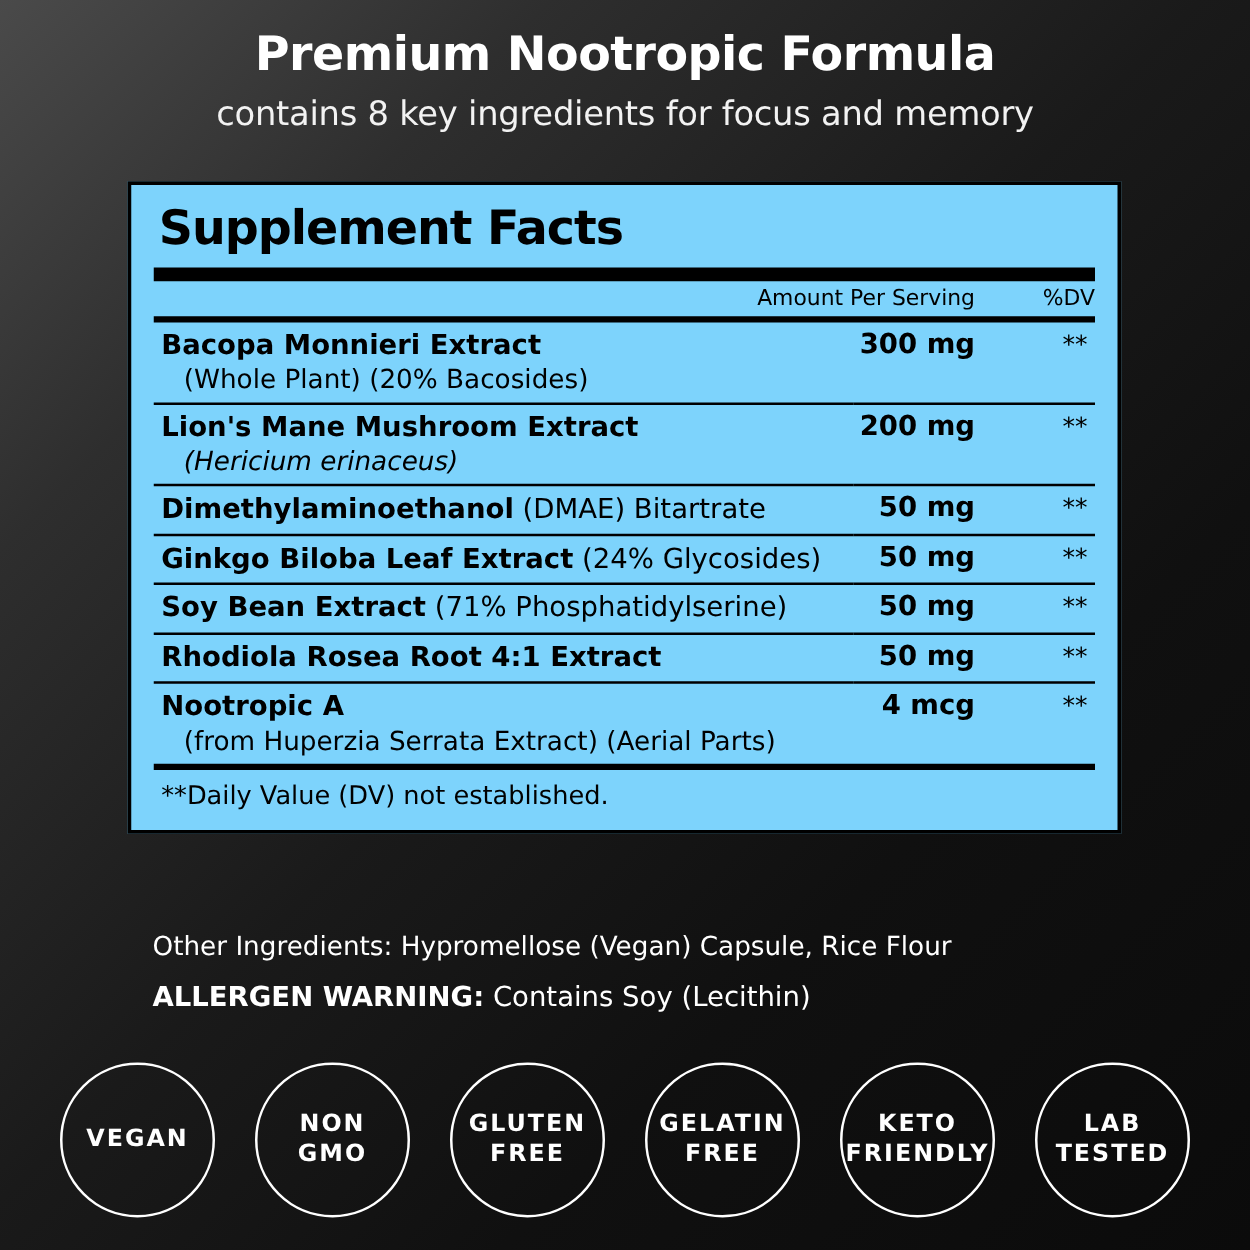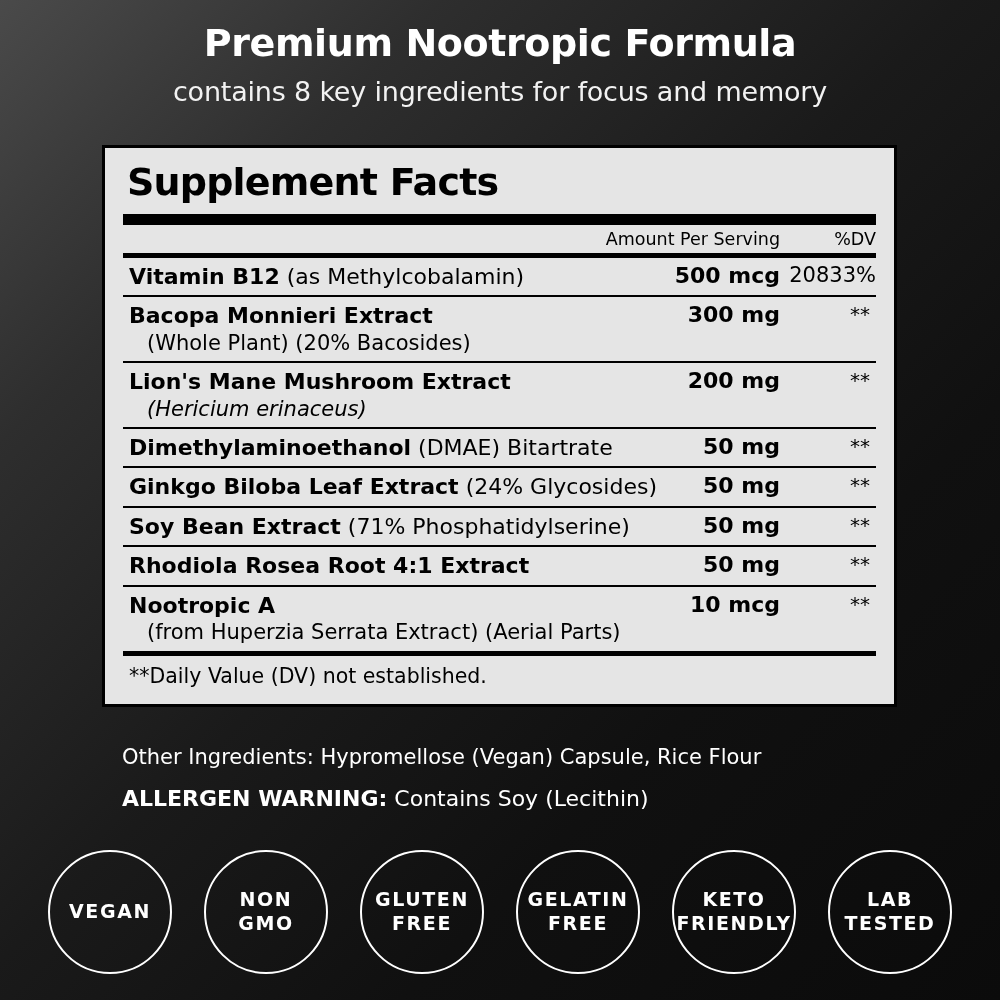--- a/index.html
+++ b/index.html
@@ -30,21 +30,21 @@
     margin-top: 10px;
     letter-spacing: -0.2px;
   }
 
   
   .panel {
     position: absolute;
     left: 102px;
     top: 145px;
     width: 795px;
-    background: #e5e5e5;
+    background: #7dd3fc;
     border: 3px solid #000000;
     padding: 14px 18px 10px 18px;
   }
   .panel-title {
     font-size: 38px;
     font-weight: bold;
     letter-spacing: -0.8px;
     color: #000;
     line-height: 1.1;
     padding-left: 4px;
@@ -157,25 +157,20 @@
   <div class="amount-head">
     <div class="aps">Amount Per Serving</div>
     <div class="dv">%DV</div>
   </div>
 
   <div class="rule-med"></div>
 
   <table class="facts">
     <tbody id="facts-body">
         <tr>
-          <td class="c-name"><span style="font-weight: bold;">Vitamin B12</span><span> (as Methylcobalamin)</span></td>
-          <td class="c-amt"><span style="font-weight: bold;">500 mcg</span></td>
-          <td class="c-dv">20833%</td>
-        </tr>
-        <tr>
           <td class="c-name"><span style="font-weight: bold;">Bacopa Monnieri Extract</span><span class="sub">(Whole Plant) (20% Bacosides)</span></td>
           <td class="c-amt"><span style="font-weight: bold;">300 mg</span></td>
           <td class="c-dv sym">**</td>
         </tr>
         <tr>
           <td class="c-name"><span style="font-weight: bold;">Lion's Mane Mushroom Extract</span><span class="sub ital">(Hericium erinaceus)</span></td>
           <td class="c-amt"><span style="font-weight: bold;">200 mg</span></td>
           <td class="c-dv sym">**</td>
         </tr>
         <tr>
@@ -193,21 +188,21 @@
           <td class="c-amt"><span style="font-weight: bold;">50 mg</span></td>
           <td class="c-dv sym">**</td>
         </tr>
         <tr>
           <td class="c-name"><span style="font-weight: bold;">Rhodiola Rosea Root 4:1 Extract</span></td>
           <td class="c-amt"><span style="font-weight: bold;">50 mg</span></td>
           <td class="c-dv sym">**</td>
         </tr>
         <tr>
           <td class="c-name"><span style="font-weight: bold;">Nootropic A</span><span class="sub">(from Huperzia Serrata Extract) (Aerial Parts)</span></td>
-          <td class="c-amt"><span style="font-weight: bold;">10 mcg</span></td>
+          <td class="c-amt"><span style="font-weight: bold;">4 mcg</span></td>
           <td class="c-dv sym">**</td>
         </tr>
       </tbody>
   </table>
 
   <div class="rule-med"></div>
 
   <div class="footnote">**Daily Value (DV) not established.</div>
 </div>
 

